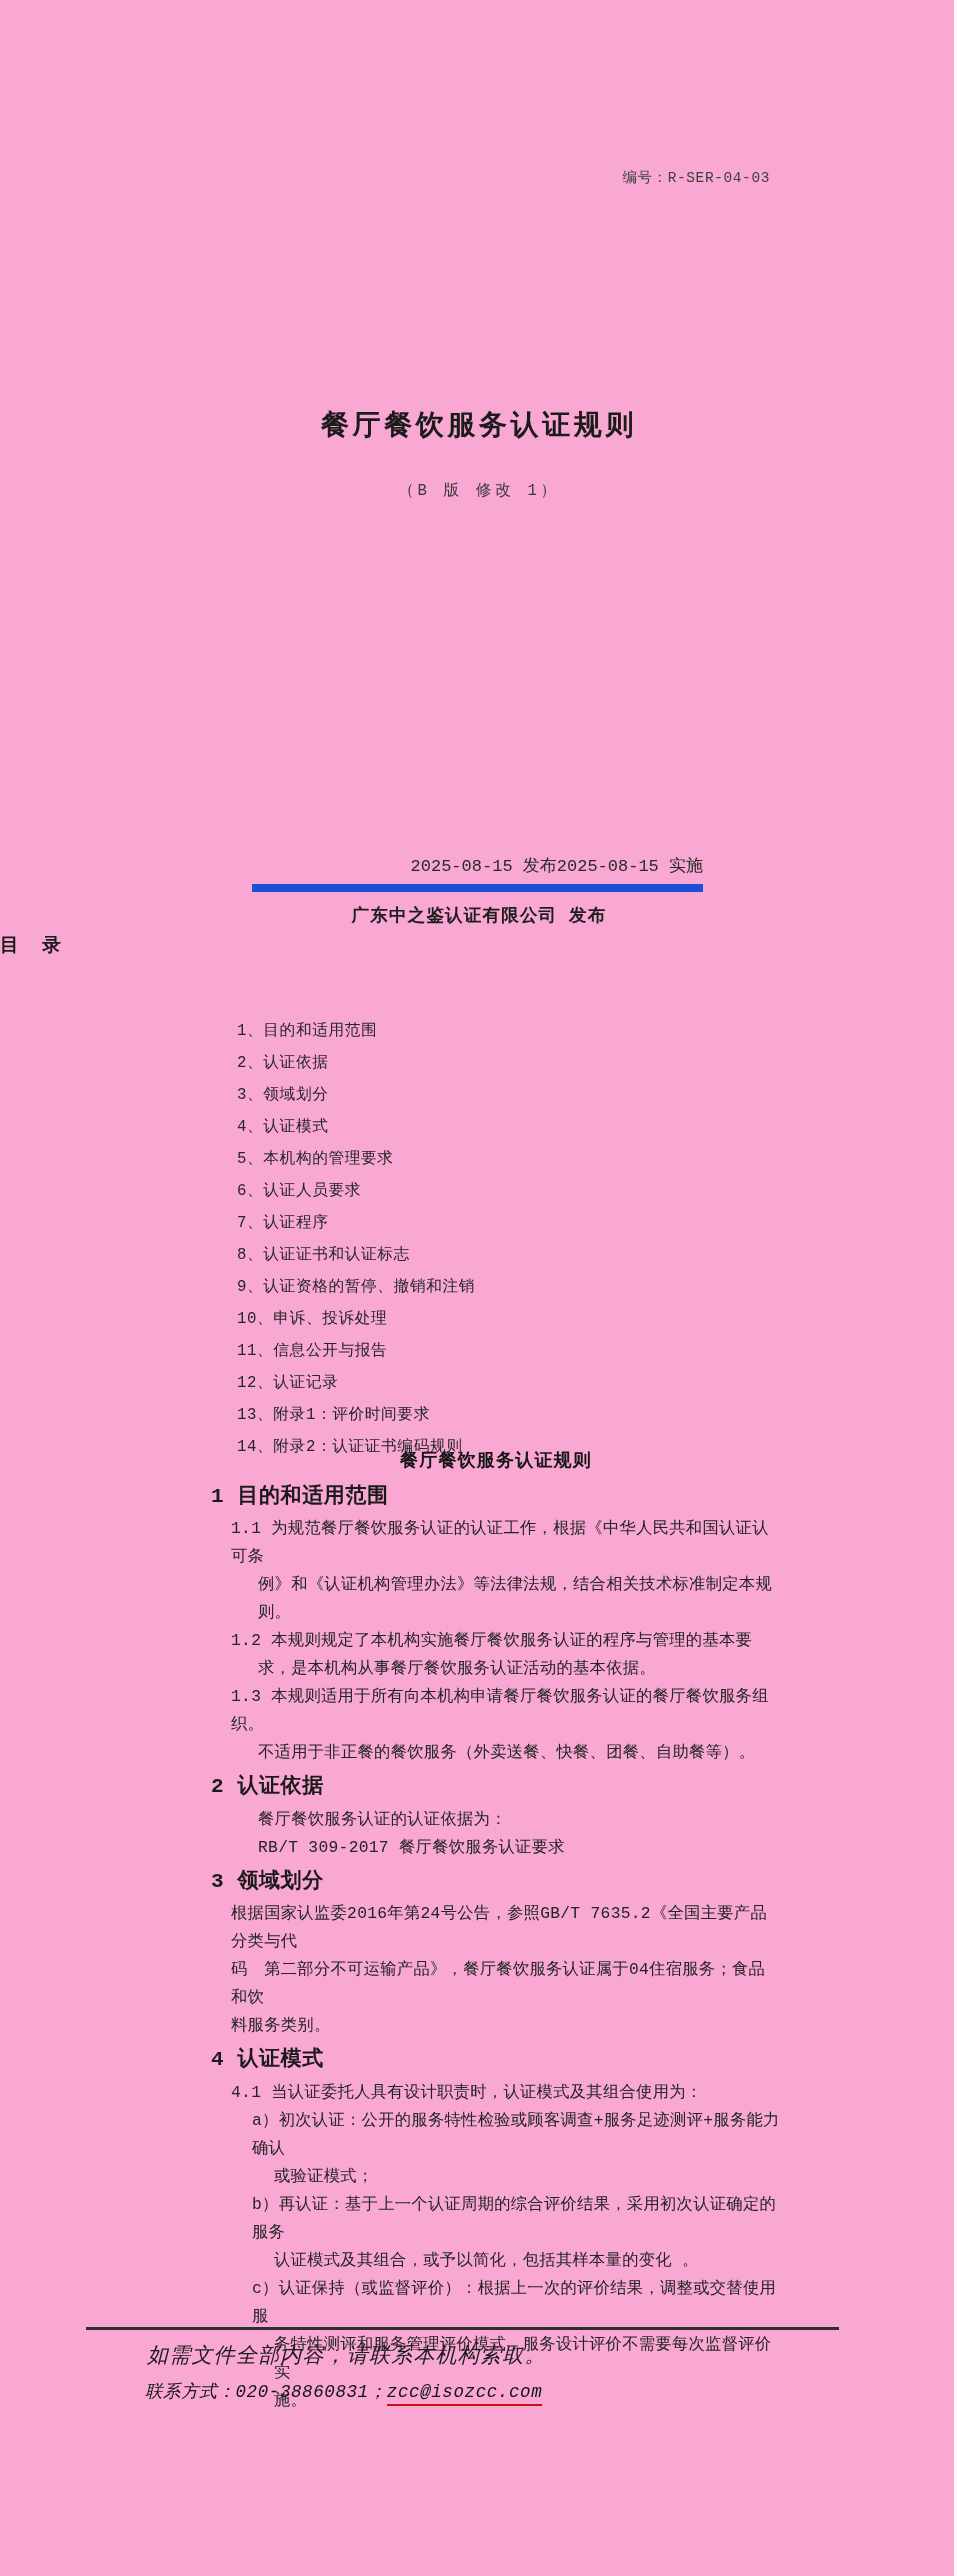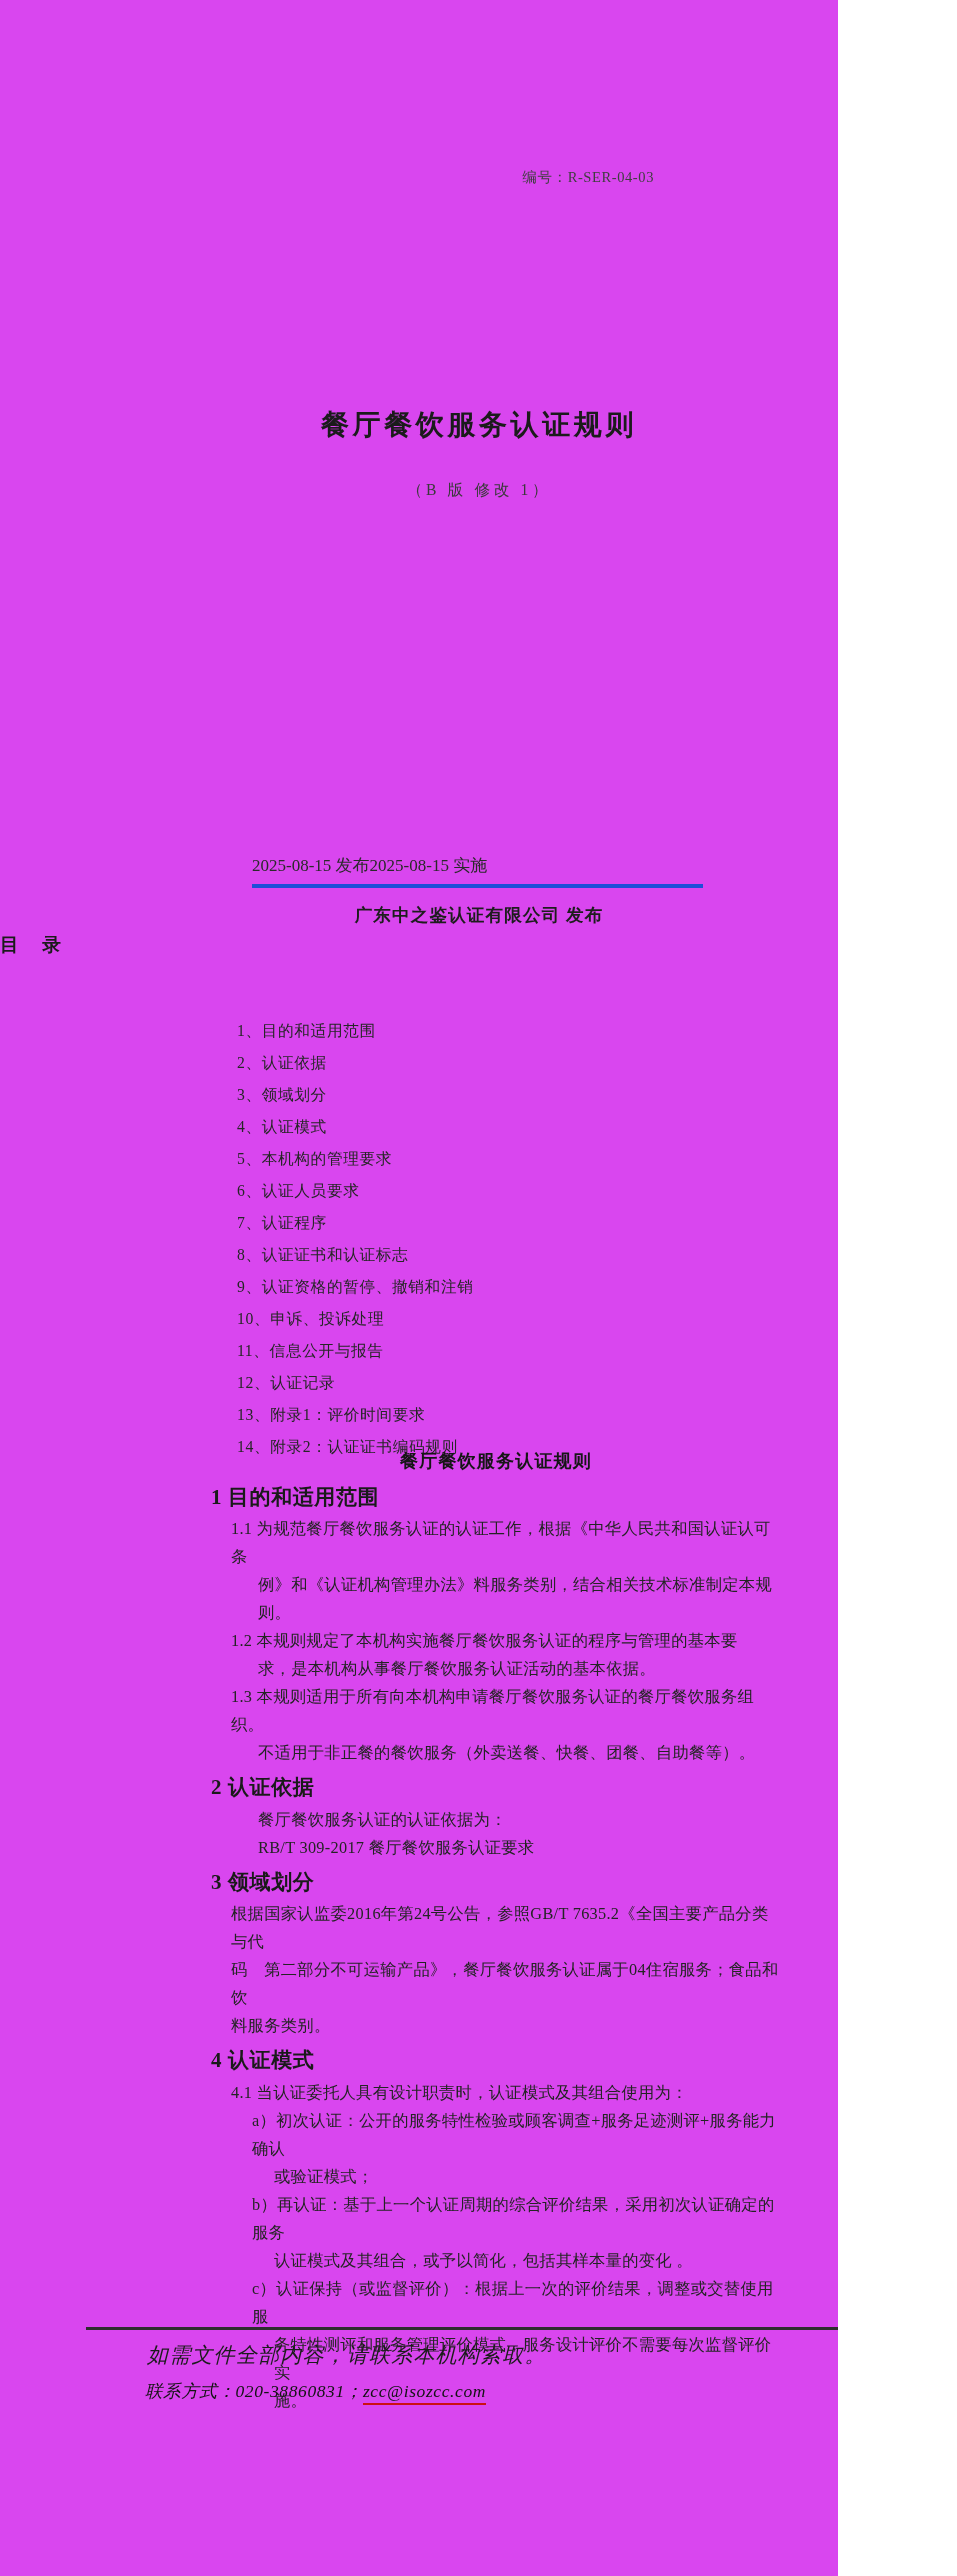--- a/index.html
+++ b/index.html
@@ -1,43 +1,43 @@
 <!DOCTYPE html>
 <html style="font-size:9.7px"><head>
 <meta charset="utf-8">
 <style>
   html,body{margin:0;padding:0;background:#ffffff;}
   .page{
     position:relative;
-    width:838px;height:2576px;
-    background:#d946ef;
-    font-family:Liberation Serif, serif;
+    width:954px;height:2576px;
+    background:#f9a8d4;
+    font-family:Liberation Mono, monospace;
     color:#222;
     overflow:hidden;
   }
   
   .doc-number{
     position:absolute;top:168px;right:184px;
     font-size:14.5px;color:#3f3f3f;letter-spacing:0.6px;
   }
   
   .cover-title{
     position:absolute;top:406px;left:0;width:958px;
     text-align:center;font-size:28px;font-weight:bold;color:#1b1b1b;
     letter-spacing:3.6px;
   }
   .cover-subtitle{
     position:absolute;top:480px;left:0;width:958px;
     text-align:center;font-size:15.7px;color:#3a3a3a;letter-spacing:3.6px;
   }
   .dates-row{
     position:absolute;top:854px;left:252px;width:451px;
-    display:flex;justify-content:flex-start;align-items:flex-end;
+    display:flex;justify-content:flex-end;align-items:flex-end;
     font-size:17px;color:#2a2a2a;
-    border-bottom:4px solid #1d4ed8;padding-bottom:7.2px;
+    border-bottom:8px solid #1d4ed8;padding-bottom:7.2px;
   }
   .publisher-line{
     position:absolute;top:903px;left:0;width:958px;
     text-align:center;font-size:17.5px;font-weight:bold;color:#1d1d1d;
     letter-spacing:1.2px;
   }
   .toc-heading{
     position:absolute;top:932px;left:0;width:958px;
     text-align:left;font-size:18.7px;font-weight:bold;color:#1b1b1b;
     letter-spacing:2.4px;
@@ -121,21 +121,21 @@
       <div class="toc-item">13、附录1：评价时间要求</div>
       <div class="toc-item">14、附录2：认证证书编码规则</div>
   </div>
 
   <div class="body-block">
     <div class="body-title">餐厅餐饮服务认证规则</div>
 
     <div>
       <div class="b-heading">1 目的和适用范围</div>
       <div class="b-line ind-1">1.1 为规范餐厅餐饮服务认证的认证工作，根据《中华人民共和国认证认可条</div>
-        <div class="b-line ind-2">例》和《认证机构管理办法》料服务类别，结合相关技术标准制定本规</div>
+        <div class="b-line ind-2">例》和《认证机构管理办法》等法律法规，结合相关技术标准制定本规</div>
         <div class="b-line ind-2">则。</div>
         <div class="b-line ind-1">1.2 本规则规定了本机构实施餐厅餐饮服务认证的程序与管理的基本要</div>
         <div class="b-line ind-2">求，是本机构从事餐厅餐饮服务认证活动的基本依据。</div>
         <div class="b-line ind-1">1.3 本规则适用于所有向本机构申请餐厅餐饮服务认证的餐厅餐饮服务组织。</div>
         <div class="b-line ind-2">不适用于非正餐的餐饮服务（外卖送餐、快餐、团餐、自助餐等）。</div>
     </div>
 
     <div>
       <div class="b-heading">2 认证依据</div>
       <div class="b-line ind-2">餐厅餐饮服务认证的认证依据为：</div>

